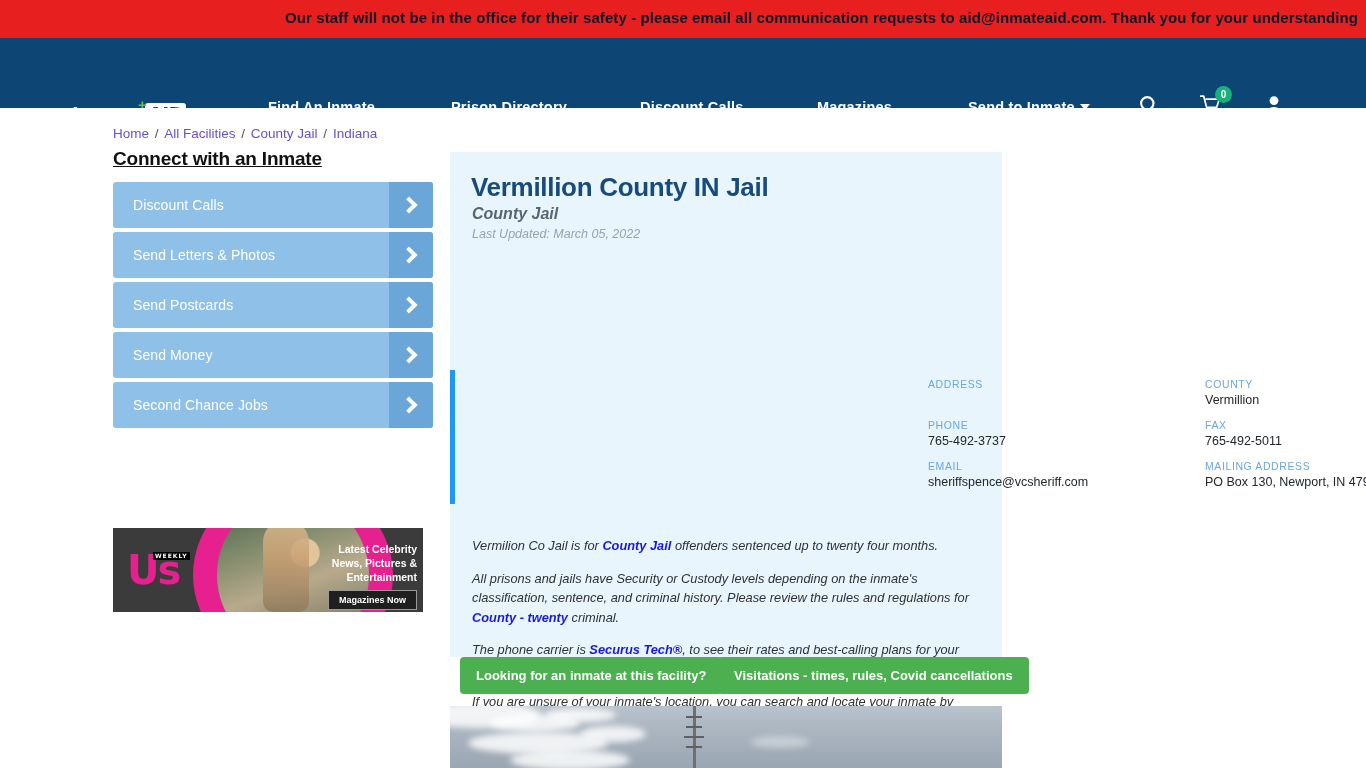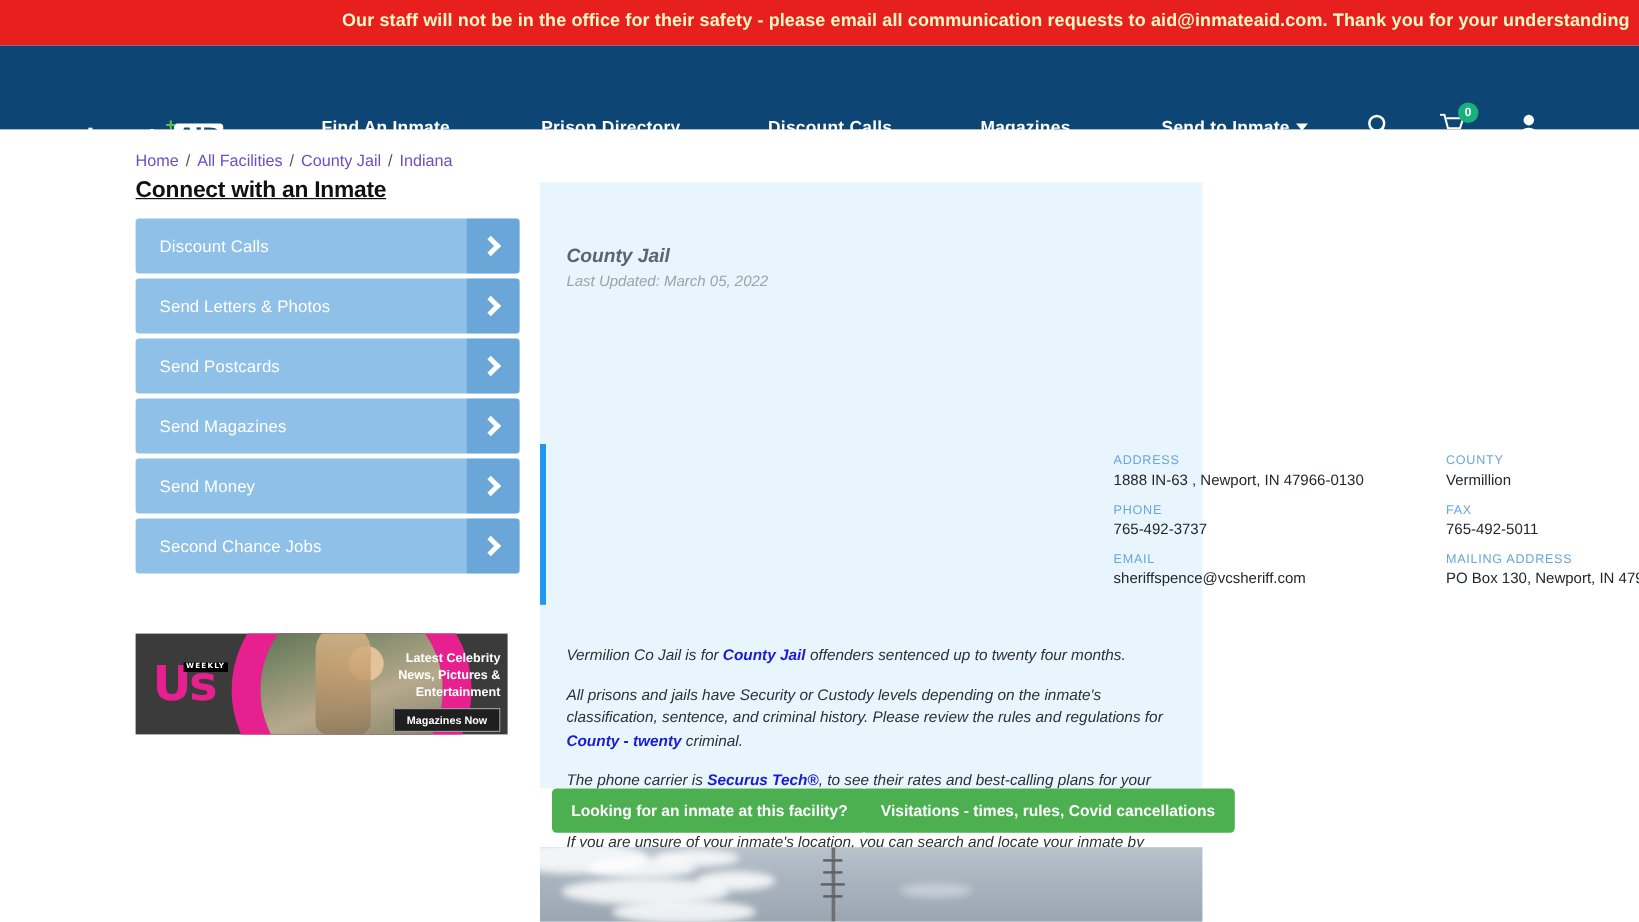--- a/index.html
+++ b/index.html
@@ -18,21 +18,21 @@
     top: 0; left: 0;
     width: 1366px; height: 38px;
     background: #e81f1f;
     overflow: hidden;
     white-space: nowrap;
   }
   .alert-text {
     position: absolute;
     left: 285px;
     top: 9px;
-    color: #fef9c3;
+    color: #0f172a;
     font-size: 15px;
     font-weight: bold;
     letter-spacing: .1px;
     white-space: nowrap;
   }
 
   
   .navbar {
     position: absolute;
     top: 38px; left: 0;
@@ -447,26 +447,20 @@
           <i class="chev"></i>
         </span>
     </div>
     <div class="side-btn">
       <span class="side-btn-label">Send Postcards</span>
       <span class="side-btn-arrow">
           <i class="chev"></i>
         </span>
     </div>
     <div class="side-btn">
-      <span class="side-btn-label">Send Magazines</span>
-      <span class="side-btn-arrow">
-          <i class="chev"></i>
-        </span>
-    </div>
-    <div class="side-btn">
       <span class="side-btn-label">Send Money</span>
       <span class="side-btn-arrow">
           <i class="chev"></i>
         </span>
     </div>
     <div class="side-btn">
       <span class="side-btn-label">Second Chance Jobs</span>
       <span class="side-btn-arrow">
           <i class="chev"></i>
         </span>
@@ -477,30 +471,30 @@
     <div class="ad-swoosh1"></div>
     <div class="ad-swoosh2">
         <div class="ad-person"></div>
       </div>
     <div class="ad-logo"><span>Us</span><small>WEEKLY</small></div>
     <div class="ad-copy">Latest Celebrity News, Pictures &amp; Entertainment</div>
     <div class="ad-cta">Magazines Now</div>
   </div>
 
   <div class="card">
+    <h1 class="card-title">Vermillion County IN Jail</h1>
     <div class="card-subtitle">County Jail</div>
     <div class="card-updated">Last Updated: March 05, 2022</div>
 
     <div class="contact">
       <div class="contact-accent"></div>
 
       <div class="contact-col" style="left:478px">
         <div class="field" style="left:0; top:8px; width:300px">
           <p class="field-label">ADDRESS</p>
-          <p class="field-value">1888 IN-63 , Newport, IN 47966-0130</p>
         </div>
         <div class="field" style="left:0; top:49px; width:300px">
           <p class="field-label">PHONE</p>
           <p class="field-value">765-492-3737</p>
         </div>
         <div class="field" style="left:0; top:90px; width:300px">
           <p class="field-label">EMAIL</p>
           <p class="field-value">sheriffspence@vcsheriff.com</p>
         </div>
       </div>

